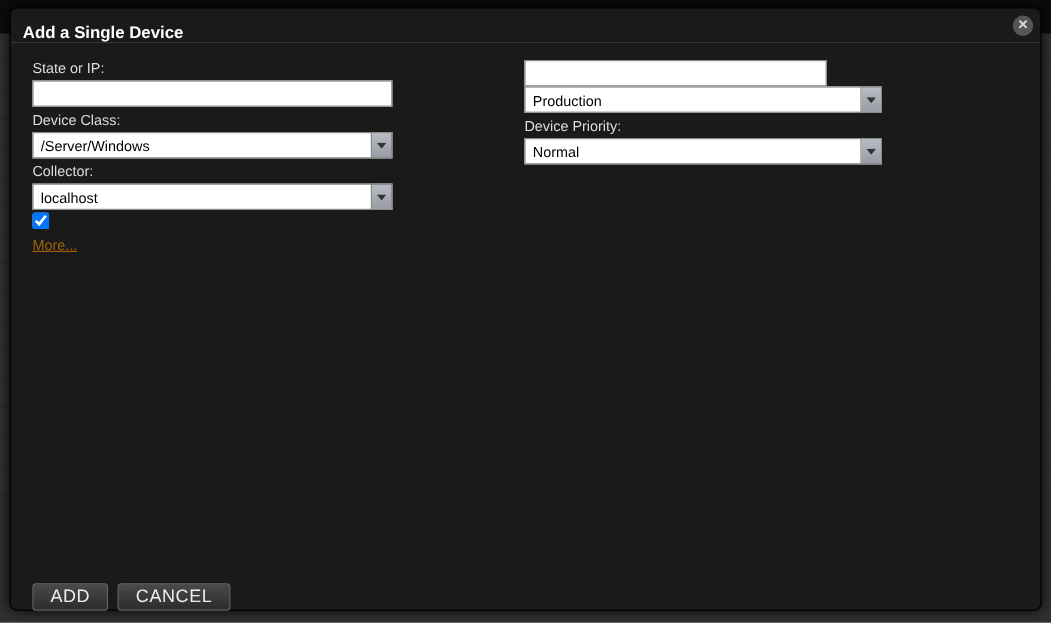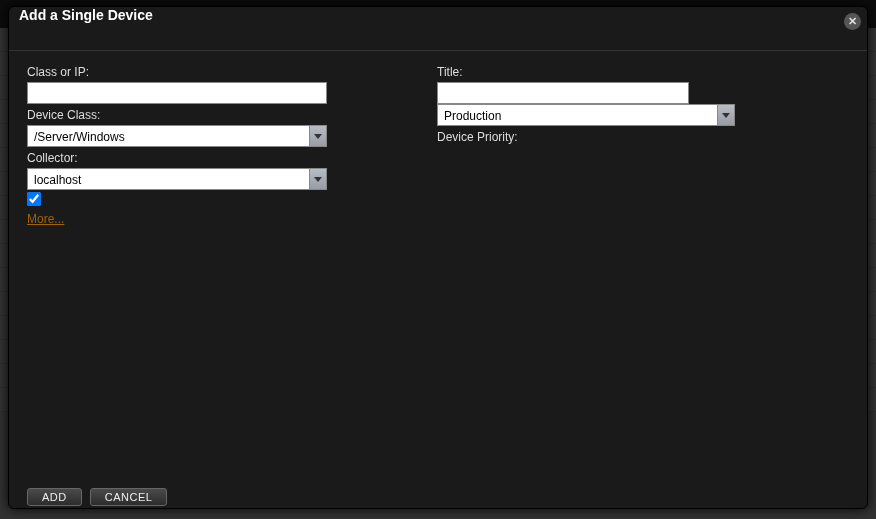--- a/index.html
+++ b/index.html
@@ -54,23 +54,23 @@
     position: absolute;
     top: 6px; left: 8px; right: 8px; bottom: 10px;
     background: #1a1a1a;
     border: 1px solid #000;
     border-radius: 6px;
     box-shadow: 0 0 12px rgba(0,0,0,0.9);
     display: flex;
     flex-direction: column;
   }
   .modal-header {
-    height: 44px;
-    display: flex;
-    align-items: flex-start;
+    height: 29px;
+    display: flex;
+    align-items: flex-end;
     padding: 0 10px;
     color: #fff;
     font-weight: bold;
     font-size: 14px;
     border-bottom: 1px solid #333;
     position: relative;
   }
   .modal-close {
     position: absolute;
     right: 6px;
@@ -160,21 +160,21 @@
     display: flex;
     gap: 8px;
     align-items: center;
   }
   .btn {
     background: linear-gradient(#4a4a4a, #2c2c2c);
     border: 1px solid #666;
     border-radius: 3px;
     color: #eee;
     padding: 2px 14px;
-    font-size: 11px;
+    font-size: 15px;
     cursor: pointer;
     letter-spacing: 0.5px;
     margin-top: 20px;
   }
 </style>
 </head>
 <body>
 
 <div class="bg">
   <div class="bg-header">
@@ -272,21 +272,21 @@
   <div class="modal-header">
     <span>Add a Single Device</span>
     <div class="modal-close">
       <span>✕</span>
     </div>
   </div>
 
   <div class="modal-body">
 
     <div class="col">
-      <div class="field-label">Class or IP:</div>
+      <div class="field-label">State or IP:</div>
       <input class="text-input" type="text" value="" style="">
 
       <div class="field-label">Device Class:</div>
       <div class="select-wrap">
         <div class="select-input">/Server/Windows</div>
         <div class="select-arrow">
           <svg viewBox="0 0 8 5">
               <path d="M0 0 L8 0 L4 5 Z" fill="#333"></path>
             </svg>
         </div>
@@ -301,33 +301,40 @@
             </svg>
         </div>
       </div>
 
       <input type="checkbox" class="checkbox" checked="" style="">
 
       <a class="more-link">More...</a>
     </div>
 
     <div class="col">
-      <div class="field-label">Title:</div>
       <input class="text-input right-input" type="text" value="" style="">
 
       <div class="select-wrap right">
         <div class="select-input">Production</div>
         <div class="select-arrow">
           <svg viewBox="0 0 8 5">
               <path d="M0 0 L8 0 L4 5 Z" fill="#333"></path>
             </svg>
         </div>
       </div>
 
       <div class="field-label">Device Priority:</div>
+      <div class="select-wrap right">
+        <div class="select-input">Normal</div>
+        <div class="select-arrow">
+          <svg viewBox="0 0 8 5">
+              <path d="M0 0 L8 0 L4 5 Z" fill="#333"></path>
+            </svg>
+        </div>
+      </div>
     </div>
   </div>
 
   <div class="modal-footer">
     <button class="btn">ADD</button>
     <button class="btn">CANCEL</button>
   </div>
 </div>
 
 </body></html>

